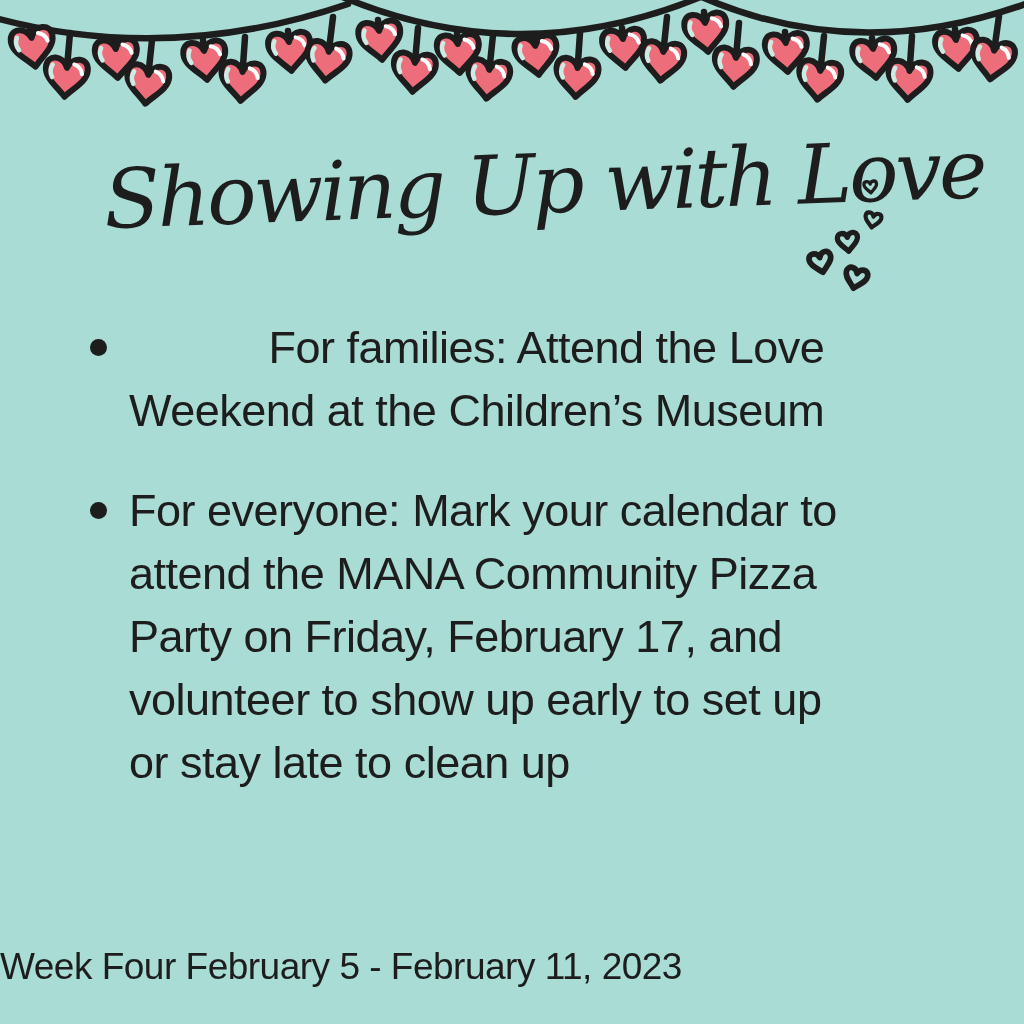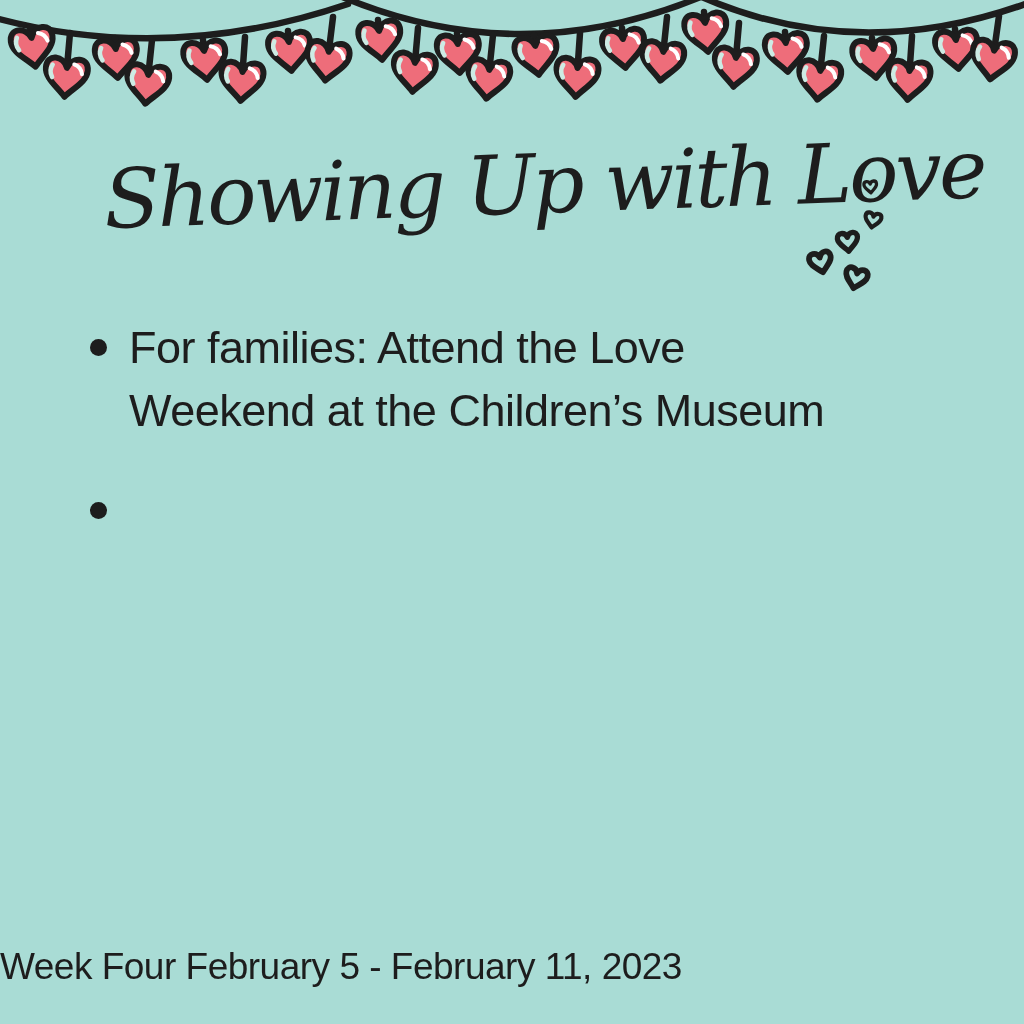--- a/index.html
+++ b/index.html
@@ -23,21 +23,21 @@
   .title{
     position:absolute;top:152px;left:104px;margin:0;
     font-family:"DejaVu Serif",serif;font-style:italic;font-weight:normal;
     font-size:82px;letter-spacing:-3px;white-space:nowrap;
     transform:rotate(-2deg);transform-origin:left center;
   }
   .scatter{position:absolute;top:166px;left:792px;width:110px;height:132px;}
   
   .bullets{position:absolute;top:316px;left:90px;width:890px;}
   .bullet-item{display:flex;align-items:flex-start;}
-  .bullet-item.first{margin-bottom:37px;}
+  .bullet-item.first{margin-bottom:37px;text-align:right;}
   .dot{
     flex:0 0 auto;width:17px;height:17px;border-radius:50%;
     background:var(--ink,#1d1d1d);margin:23px 22px 0 0;
   }
   .btext{
     margin:0;font-size:45px;line-height:63px;letter-spacing:-0.5px;
     white-space:pre-line;
   }
   
   .footer{
@@ -109,18 +109,23 @@
   </svg>
 
   <div class="bullets">
     <div class="bullet-item first">
       <span class="dot"></span>
       <p class="btext">For families: Attend the Love
 Weekend at the Children’s Museum</p>
     </div>
     <div class="bullet-item">
       <span class="dot"></span>
+      <p class="btext">For everyone: Mark your calendar to
+attend the MANA Community Pizza
+Party on Friday, February 17, and
+volunteer to show up early to set up
+or stay late to clean up</p>
     </div>
   </div>
 
   <div class="footer">Week Four February 5 - February 11, 2023</div>
 
 </div>
 
 </body></html>

